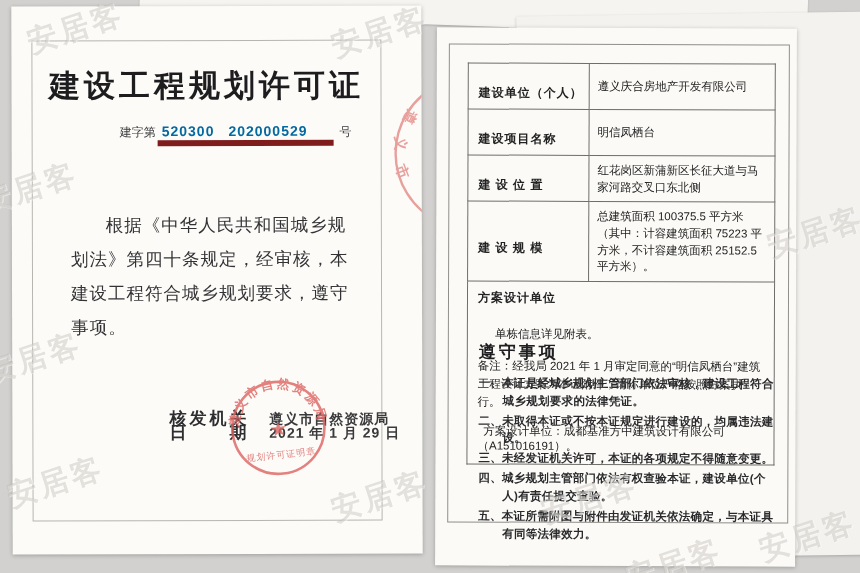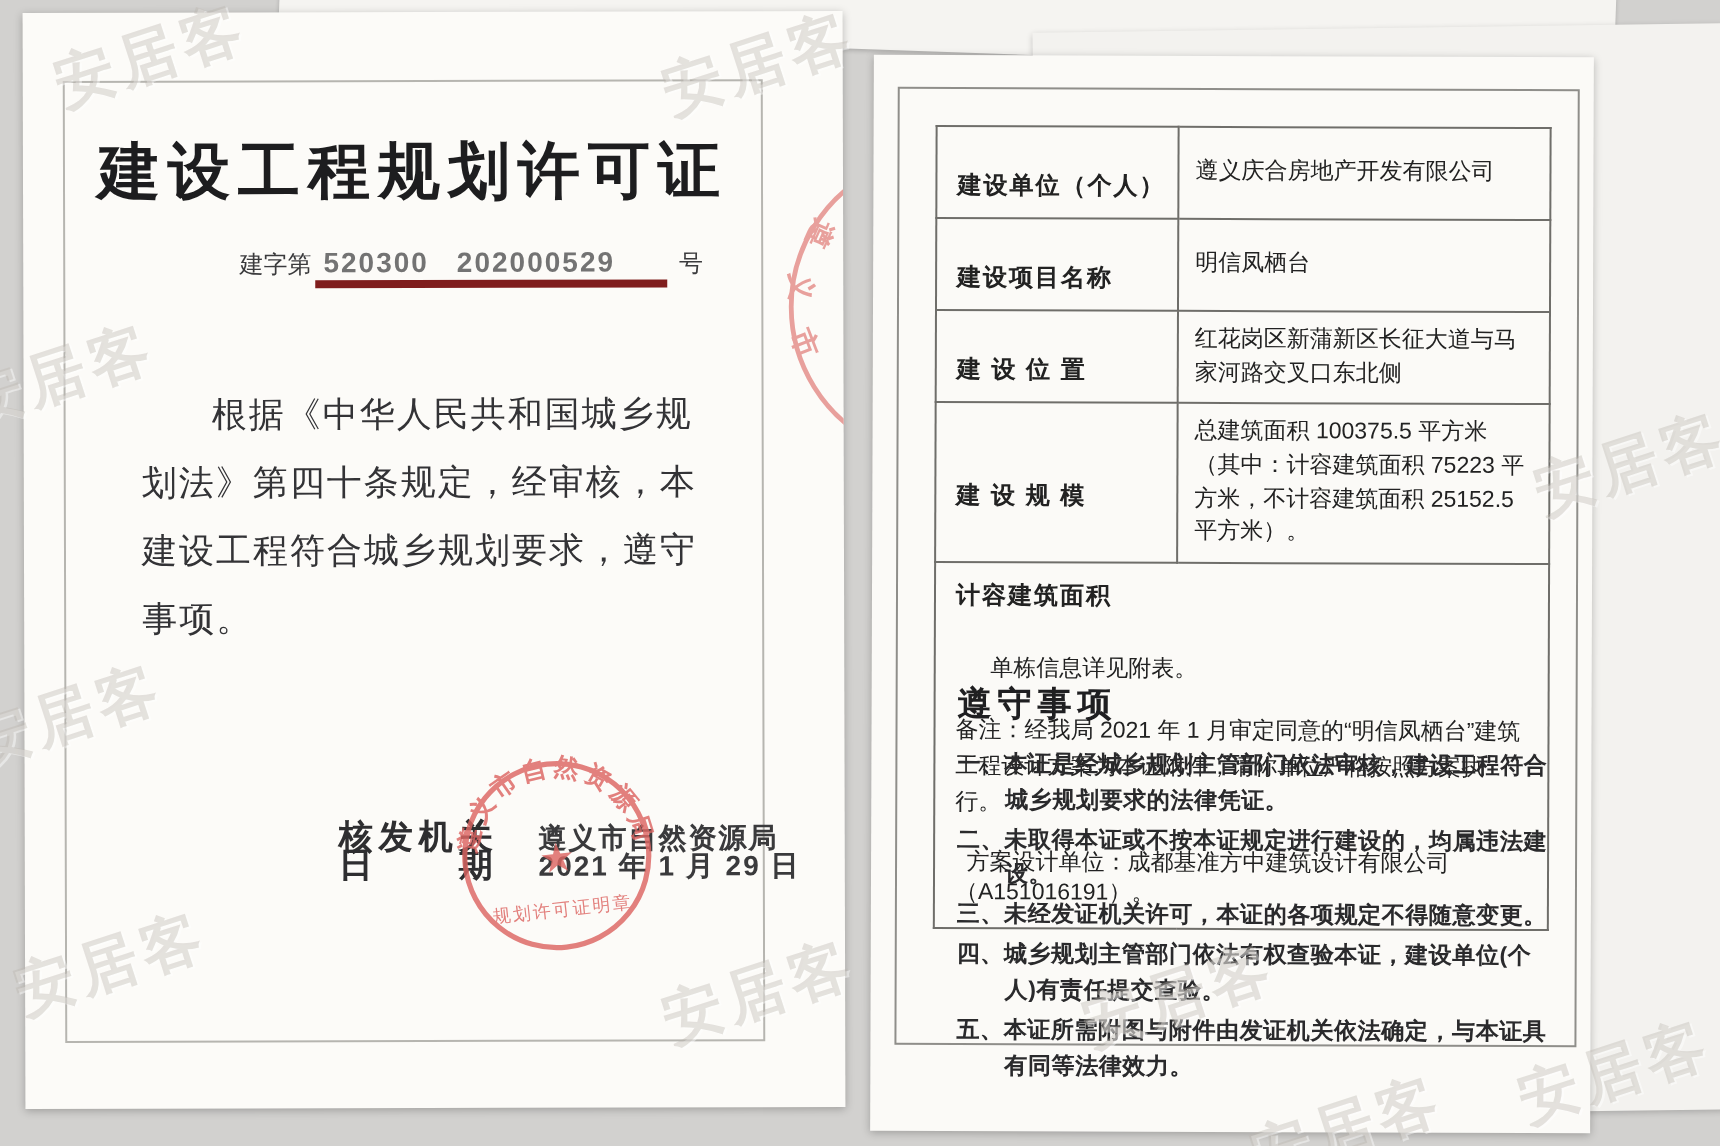--- a/index.html
+++ b/index.html
@@ -39,23 +39,23 @@
   }
   .cert-title {
     margin-top:24px; text-align:center;
     font-size:31px; font-weight:bold; letter-spacing:4px; color:#1d1d1f;
   }
   .permit-line {
     margin-top:16px; text-align:center; padding-left:58px;
     font-size:12px; color:#3a3a3c; white-space:nowrap;
   }
   .permit-line .codes {
-    display:inline-block; border-bottom:4px solid #7f1d1d;
-    padding:0 26px 1px 4px; margin:0 6px 0 2px;
-    font-size:14px; font-weight:bold; letter-spacing:1px; color:#737373;
+    display:inline-block; border-bottom:6px solid #7f1d1d;
+    padding:0 26px 1px 4px; margin:0 6px 16px 2px;
+    font-size:14px; font-weight:bold; letter-spacing:1px; color:#0369a1;
   }
   .permit-line .code2 { margin-left:14px; }
   .body-text {
     margin-top:46px; padding:0 28px 0 38px;
     font-size:17.5px; line-height:1.95; text-indent:2em;
     letter-spacing:1px; color:#333336; font-weight:500;
     font-family:"Liberation Serif", serif;
   }
   .issue-row { position:absolute; left:136px; font-size:14px; white-space:nowrap; }
   .issue-row .lbl { font-weight:bold; letter-spacing:3px; color:#2e2e30; font-size:17px; }
@@ -182,21 +182,21 @@
           <tr>
             <td class="lbl">建 设 位 置</td>
             <td class="val">红花岗区新蒲新区长征大道与马家河路交叉口东北侧</td>
           </tr>
           <tr>
             <td class="lbl">建 设 规 模</td>
             <td class="val">总建筑面积 100375.5 平方米（其中：计容建筑面积 75223 平方米，不计容建筑面积 25152.5 平方米）。</td>
           </tr>
           <tr>
             <td class="bigcell" colspan="2">
-              <div class="att-label">计容建筑面积</div>
+              <div class="att-label">方案设计单位</div>
               <div class="att-value">单栋信息详见附表。</div>
               <div class="remark">备注：经我局 2021 年 1 月审定同意的“明信凤栖台”建筑工程设计方案为本证附件，请你单位严格按照方案执行。</div>
               <div class="designer">方案设计单位：成都基准方中建筑设计有限公司（A151016191）。</div>
             </td>
           </tr>
         </tbody>
       </table>
 
       <div class="notice-heading">遵守事项</div>
       <div class="notice-list">

